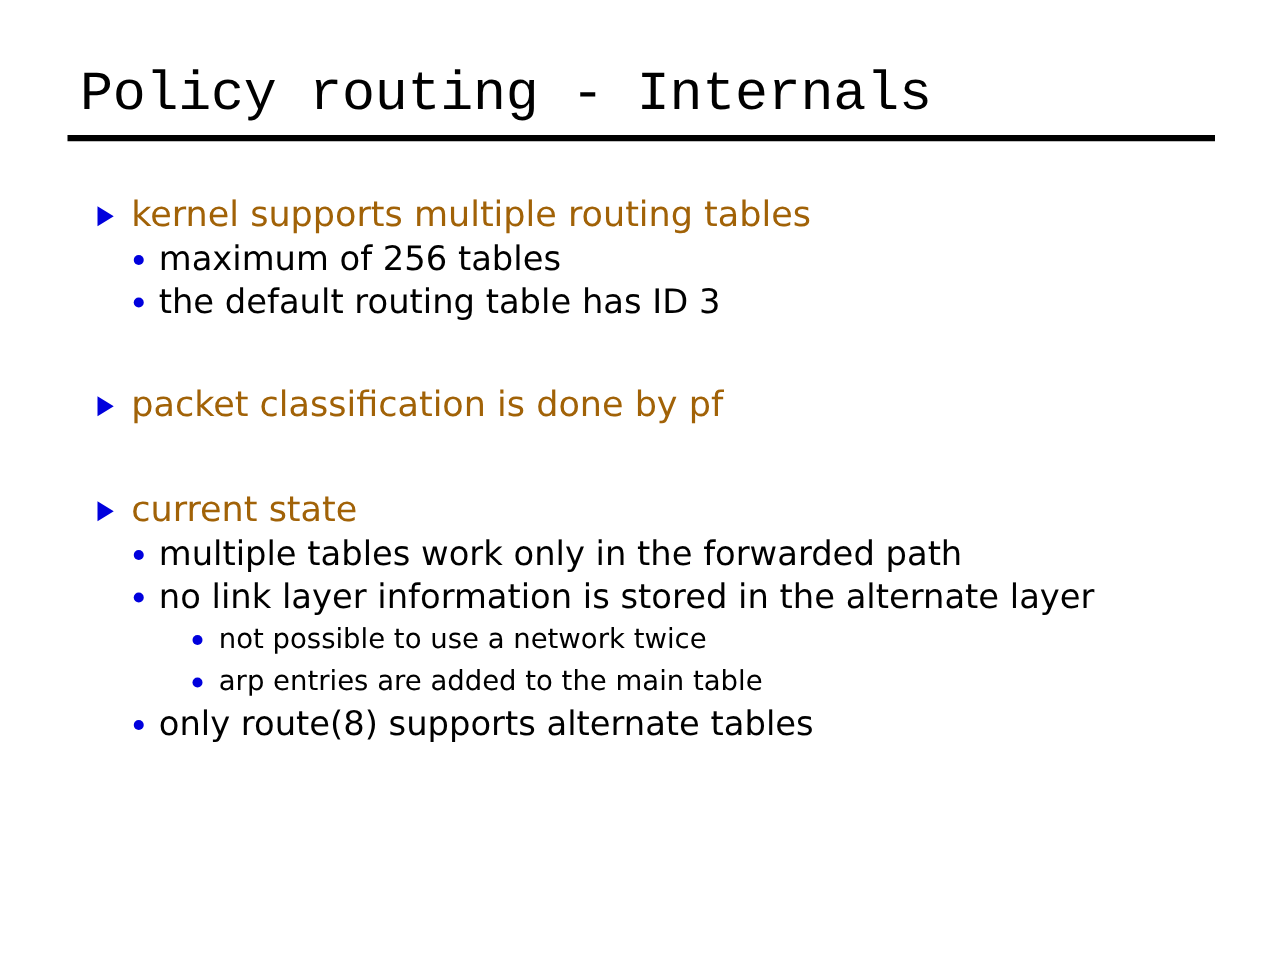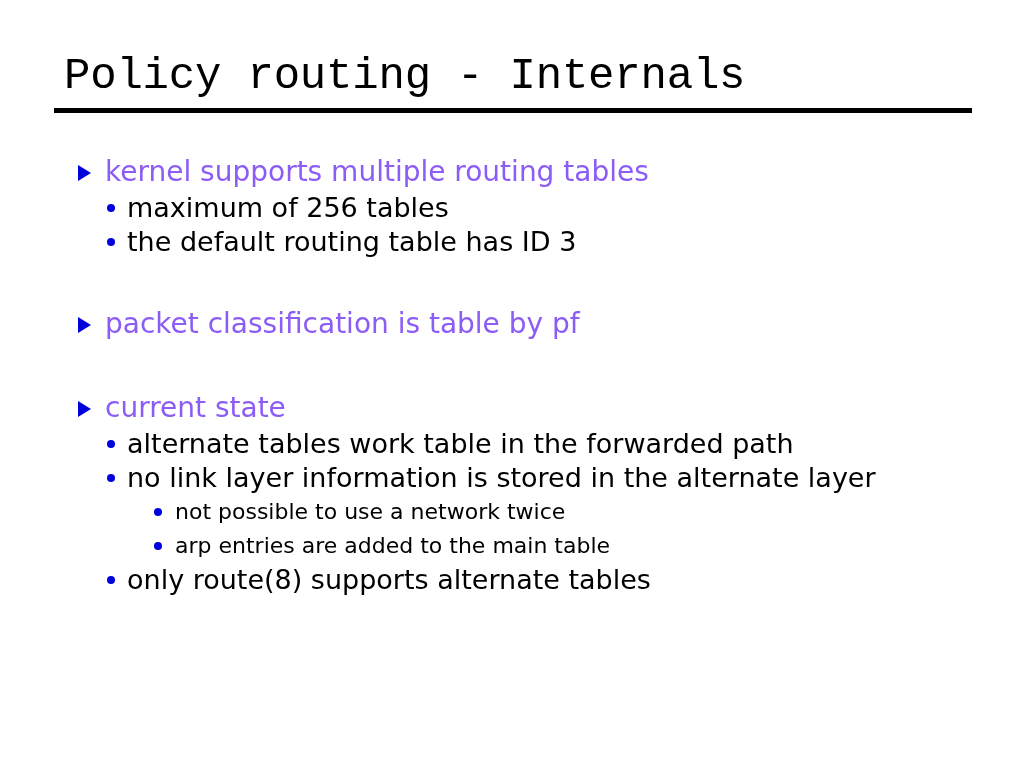--- a/index.html
+++ b/index.html
@@ -57,21 +57,21 @@
     display: block;
     box-sizing: border-box;
   }
 
   
   .lvl1 {
     padding-left: 105px;
     font-size: 28px;
     line-height: 39px;
     min-height: 39px;
-    color: #8b5cf6;
+    color: #a16207;
   }
   .lvl1 .marker-tri {
     position: absolute;
     left: 78px;
     top: 13px;
     width: 0;
     height: 0;
     border-top: 8px solid transparent;
     border-bottom: 8px solid transparent;
     border-left: 13px solid #0000dd;
@@ -146,33 +146,33 @@
 
     <div class="bullet-row lvl2">
       <span class="marker-dot"></span>
       <span class="bullet-text">the default routing table has ID 3</span>
     </div>
 
     <div class="group-gap"></div>
 
     <div class="bullet-row lvl1">
       <span class="marker-tri"></span>
-      <span class="bullet-text">packet classification is table by pf</span>
+      <span class="bullet-text">packet classification is done by pf</span>
     </div>
 
     <div class="group-gap"></div>
 
     <div class="bullet-row lvl1">
       <span class="marker-tri"></span>
       <span class="bullet-text">current state</span>
     </div>
 
     <div class="bullet-row lvl2">
       <span class="marker-dot"></span>
-      <span class="bullet-text">alternate tables work table in the forwarded path</span>
+      <span class="bullet-text">multiple tables work only in the forwarded path</span>
     </div>
 
     <div class="bullet-row lvl2">
       <span class="marker-dot"></span>
       <span class="bullet-text">no link layer information is stored in the alternate layer</span>
     </div>
 
     <div class="bullet-row lvl3">
       <span class="marker-dot"></span>
       <span class="bullet-text">not possible to use a network twice</span>

